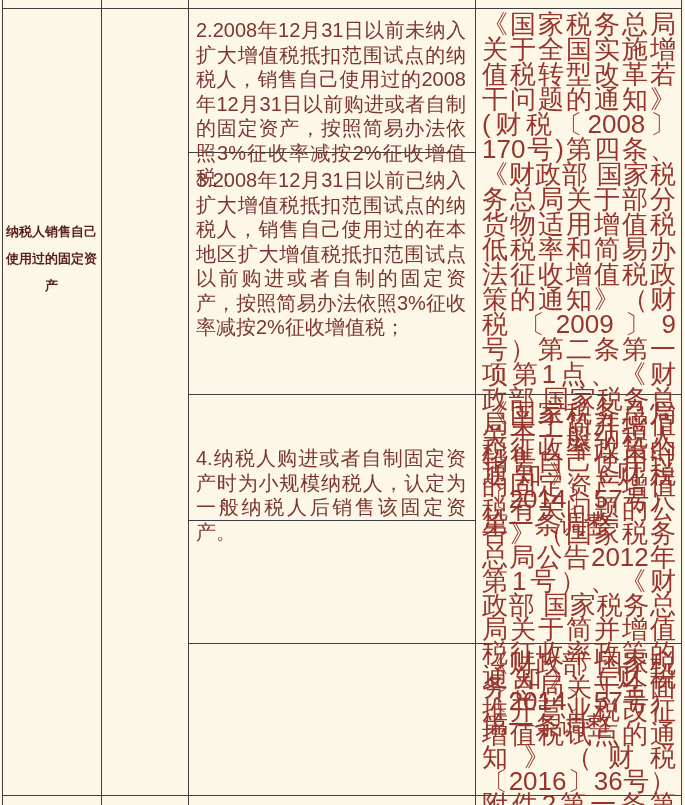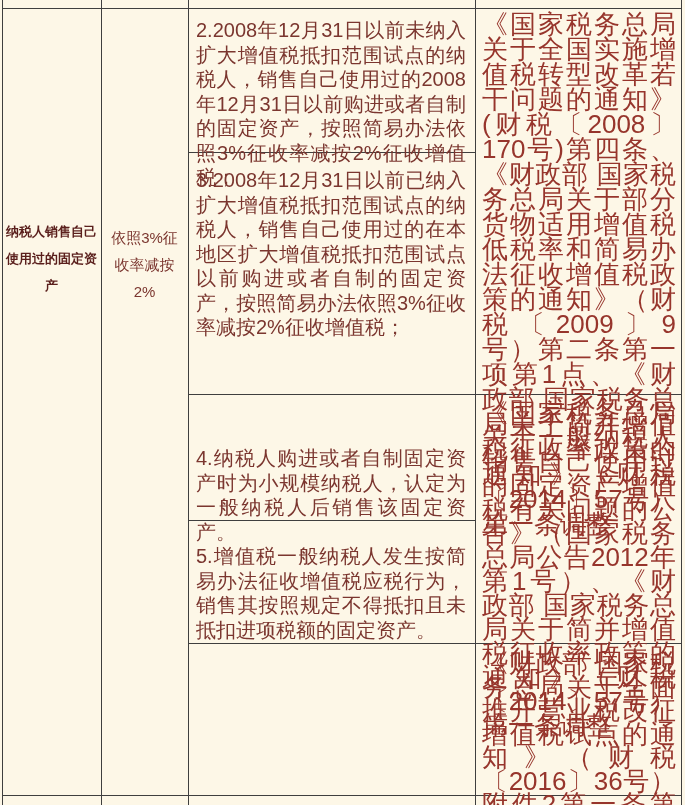--- a/index.html
+++ b/index.html
@@ -64,39 +64,33 @@
   <div class="hline h-23"></div>
   <div class="hline h-34"></div>
   <div class="hline h-45"></div>
   <div class="hline h-56"></div>
   <div class="hline h-bottom"></div>
 
   <div class="txt category">
     <div>纳税人销售自己使用过的固定资产</div>
   </div>
 
-  <div class="txt rate">
-    <div class="rate-inner">依照3%征收率减按2%</div>
-  </div>
 
   <div class="txt item item-2">
     <div>2.2008年12月31日以前未纳入扩大增值税抵扣范围试点的纳税人，销售自己使用过的2008年12月31日以前购进或者自制的固定资产，按照简易办法依照3%征收率减按2%征收增值税；</div>
   </div>
 
   <div class="txt item item-3">
     <div>3.2008年12月31日以前已纳入扩大增值税抵扣范围试点的纳税人，销售自己使用过的在本地区扩大增值税抵扣范围试点以前购进或者自制的固定资产，按照简易办法依照3%征收率减按2%征收增值税；</div>
   </div>
 
   <div class="txt item item-4">
     <div>4.纳税人购进或者自制固定资产时为小规模纳税人，认定为一般纳税人后销售该固定资产。</div>
   </div>
 
-  <div class="txt item item-5">
-    <div>5.增值税一般纳税人发生按简易办法征收增值税应税行为，销售其按照规定不得抵扣且未抵扣进项税额的固定资产。</div>
-  </div>
 
 
   <div class="txt ref ref-1">
     <div>《国家税务总局关于全国实施增值税转型改革若干问题的通知》(财税〔2008〕170号)第四条、《财政部 国家税务总局关于部分货物适用增值税低税率和简易办法征收增值税政策的通知》（财税〔2009〕9号）第二条第一项第1点、《财政部 国家税务总局关于简并增值税征收率政策的通知》（财税〔2014〕57号）第一条调整</div>
   </div>
 
   <div class="txt ref ref-2">
     <div>《国家税务总局关于一般纳税人销售自己使用过的固定资产增值税有关问题的公告》（国家税务总局公告2012年第1号）、《财政部 国家税务总局关于简并增值税征收率政策的通知》（财税〔2014〕57号）第一条调整</div>
   </div>
 

